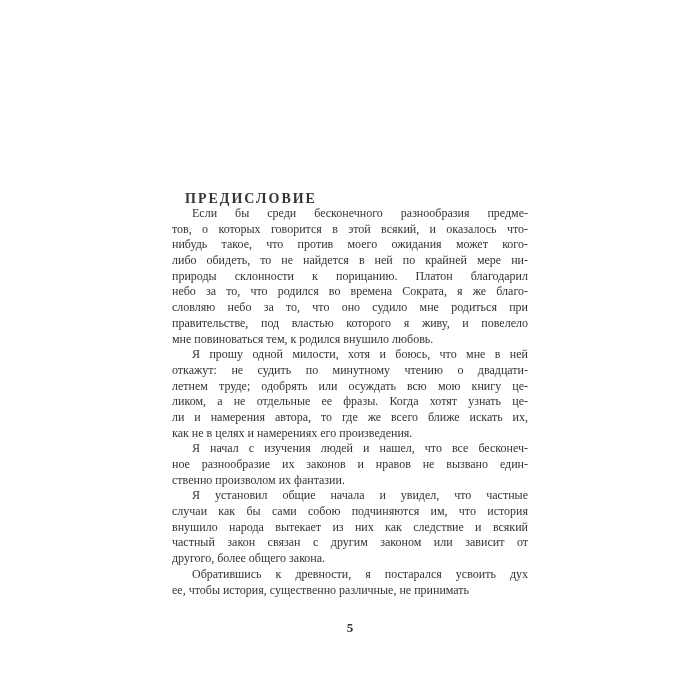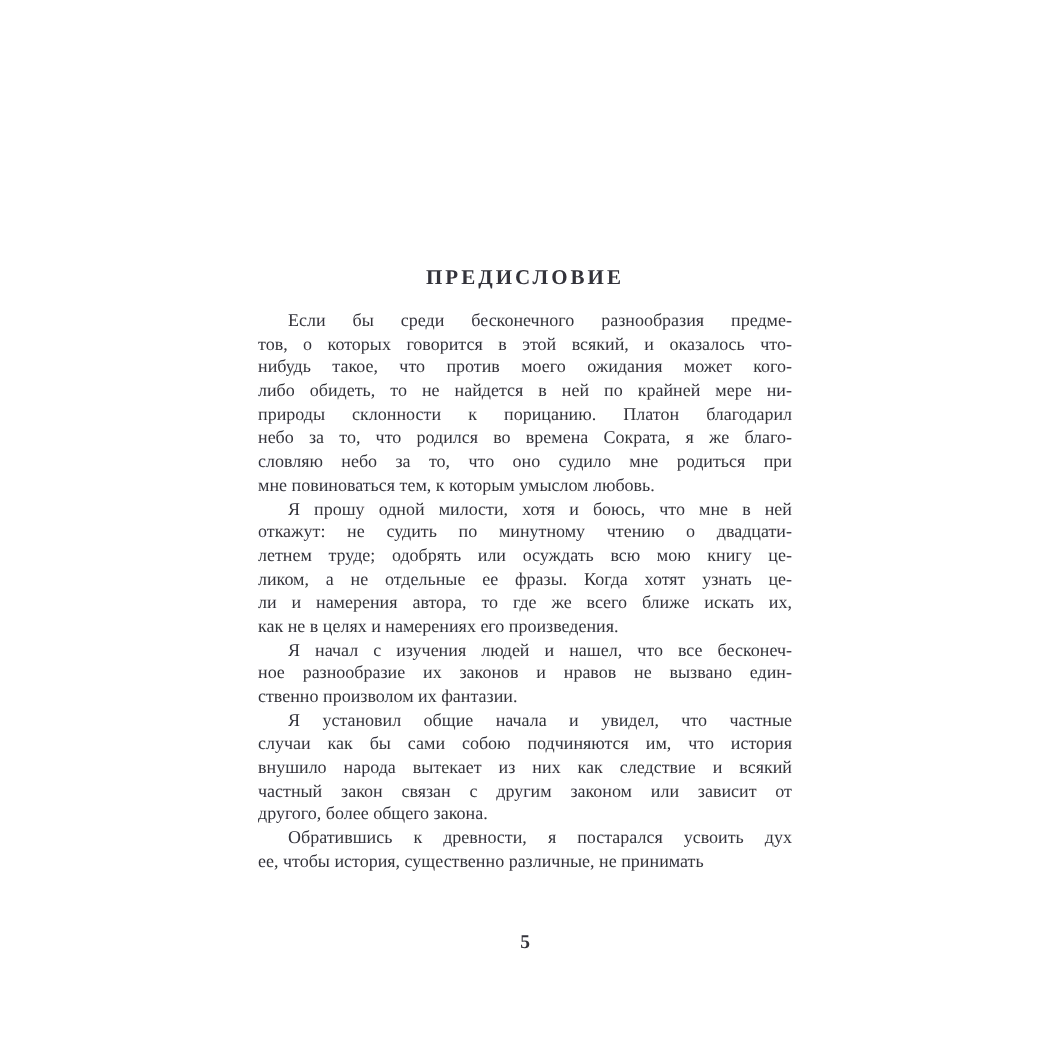--- a/index.html
+++ b/index.html
@@ -19,26 +19,25 @@
     position: relative;
     width: 700px;
     height: 700px;
     background: #ffffff;
   }
   .page-title {
     position: absolute;
     top: 179px;
     left: 172px;
     width: 356px;
-    margin: 0;
+    margin: 13px;
     font-size: 14px;
     line-height: 14px;
     font-weight: 700;
     letter-spacing: 2px;
-    text-align: center;
     color: #33333b;
   }
   .text-block {
     position: absolute;
     top: 206px;
     left: 172px;
     width: 356px;
   }
   .paragraph {
     margin: 0;
@@ -79,21 +78,22 @@
 
   <section class="text-block">
       <div class="paragraph">
         <div class="line indent">Если бы среди бесконечного разнообразия предме-</div>
         <div class="line">тов, о которых говорится в этой всякий, и оказалось что-</div>
         <div class="line">нибудь такое, что против моего ожидания может кого-</div>
         <div class="line">либо обидеть, то не найдется в ней по крайней мере ни-</div>
         <div class="line">природы склонности к порицанию. Платон благодарил</div>
         <div class="line">небо за то, что родился во времена Сократа, я же благо-</div>
         <div class="line">словляю небо за то, что оно судило мне родиться при</div>
-        <div class="line plast">мне повиноваться тем, к которым умыслом любовь.</div>
+        <div class="line">правительстве, под властью которого я живу, и повелело</div>
+        <div class="line plast">мне повиноваться тем, к родился внушило любовь.</div>
       </div>
       <div class="paragraph">
         <div class="line indent">Я прошу одной милости, хотя и боюсь, что мне в ней</div>
         <div class="line">откажут: не судить по минутному чтению о двадцати-</div>
         <div class="line">летнем труде; одобрять или осуждать всю мою книгу це-</div>
         <div class="line">ликом, а не отдельные ее фразы. Когда хотят узнать це-</div>
         <div class="line">ли и намерения автора, то где же всего ближе искать их,</div>
         <div class="line plast">как не в целях и намерениях его произведения.</div>
       </div>
       <div class="paragraph">

